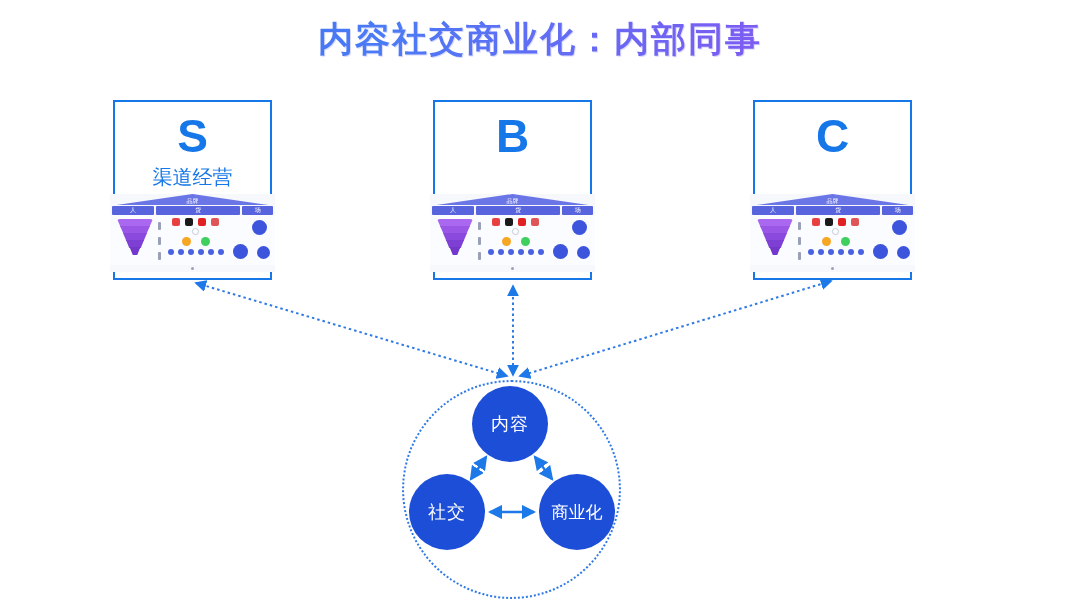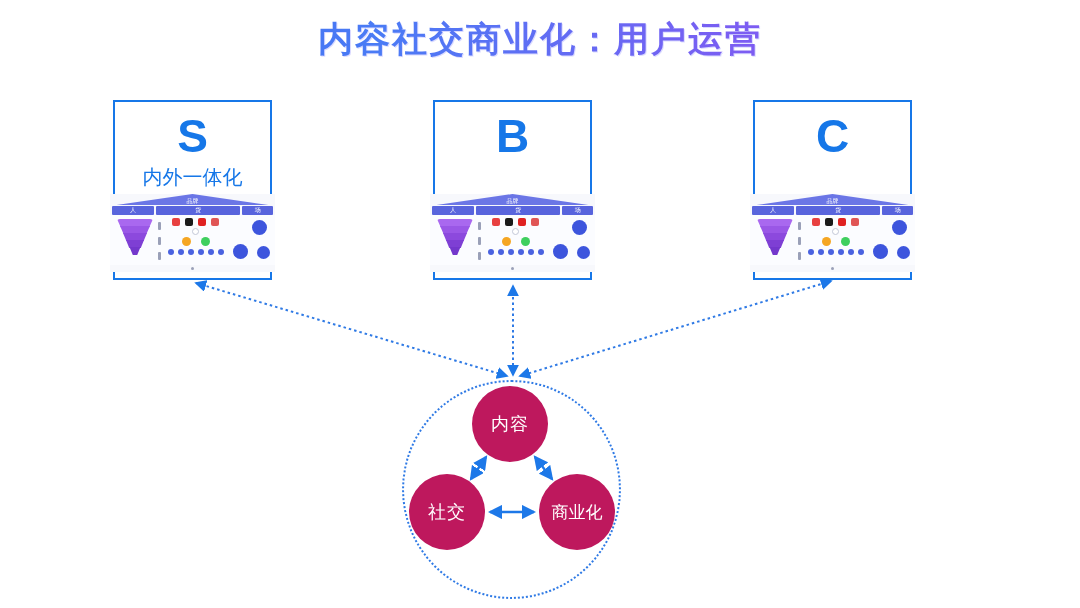--- a/index.html
+++ b/index.html
@@ -85,33 +85,33 @@
   .thumb-dot { width:3px; height:3px; border-radius:50%; background:#9aa0b8; margin:2px auto 0 auto; }
   
   svg.connectors { position:absolute; inset:0; width:1080px; height:608px; pointer-events:none; }
   
   .dotted-circle {
     position:absolute; left:402px; top:380px; width:219px; height:219px;
     border:2px dotted #2f7ae5; border-radius:50%;
   }
   .node {
     position:absolute; width:76px; height:76px; border-radius:50%;
-    background:#be185d; color:#fff; display:flex; align-items:center; justify-content:center;
+    background:#1d4ed8; color:#fff; display:flex; align-items:center; justify-content:center;
     font-size:18px; letter-spacing:1px;text-align:right;
   }
   .node-content { left:472px; top:386px; }
   .node-social  { left:409px; top:474px; }
   .node-biz     { left:539px; top:474px; font-size:17px; letter-spacing:0; }
 </style>
 </head>
 <body>
 
 <div class="slide">
 
-  <div class="title">内容社交商业化：用户运营</div>
+  <div class="title">内容社交商业化：内部同事</div>
 
   <svg class="connectors" viewBox="0 0 1080 608">
     <defs>
       <marker id="ah" viewBox="0 0 10 10" refX="8.5" refY="5" markerWidth="6" markerHeight="6" orient="auto-start-reverse">
         <path d="M0,0 L10,5 L0,10 z" fill="#1d78e8"></path>
       </marker>
     </defs>
     <g stroke="#2f7ae5" stroke-width="2" stroke-dasharray="2.5 3" fill="none">
       <line x1="196" y1="283" x2="507" y2="376" marker-start="url(#ah)" marker-end="url(#ah)"></line>
       <line x1="513" y1="286" x2="513" y2="375" marker-start="url(#ah)" marker-end="url(#ah)"></line>
@@ -119,21 +119,21 @@
     </g>
     <g stroke="#1d78e8" stroke-width="2.4" fill="none">
       <line x1="486" y1="457" x2="471" y2="479" marker-start="url(#ah)" marker-end="url(#ah)"></line>
       <line x1="535" y1="457" x2="552" y2="479" marker-start="url(#ah)" marker-end="url(#ah)"></line>
       <line x1="490" y1="512" x2="534" y2="512" marker-start="url(#ah)" marker-end="url(#ah)"></line>
     </g>
   </svg>
 
   <div class="scene-box box-s">
     <div class="scene-letter">S</div>
-    <div class="scene-label">内外一体化</div>
+    <div class="scene-label">渠道经营</div>
     <div class="thumb">
       <div class="thumb-roof">
           <span>品牌</span>
         </div>
       <div class="thumb-cols">
         <div class="thumb-col c1">人</div>
         <div class="thumb-col c2">货</div>
         <div class="thumb-col c3">场</div>
       </div>
       <div class="thumb-body">

